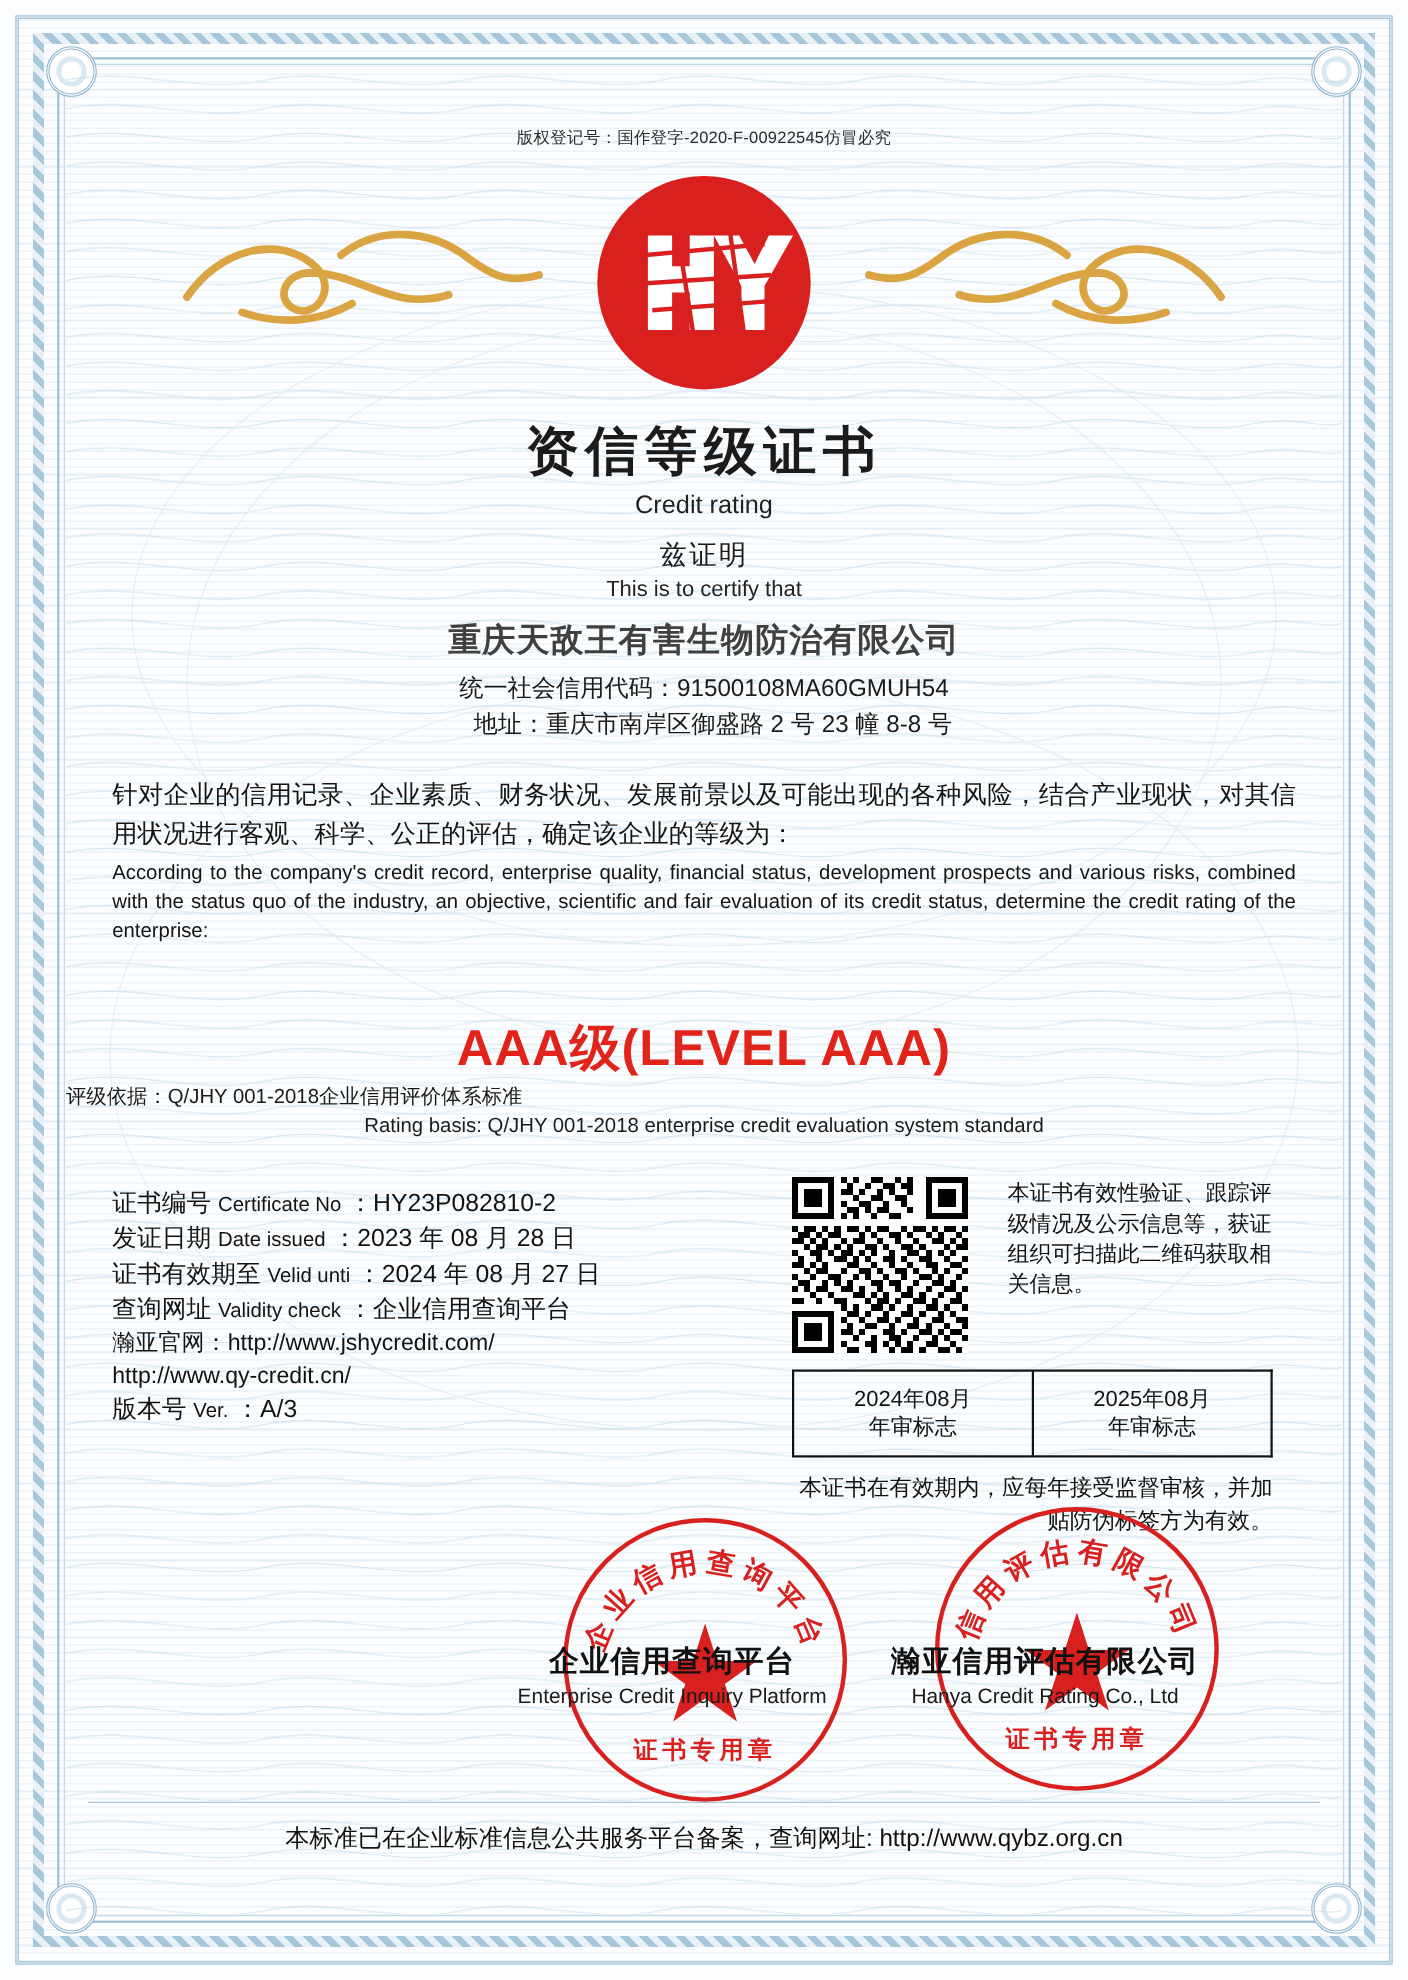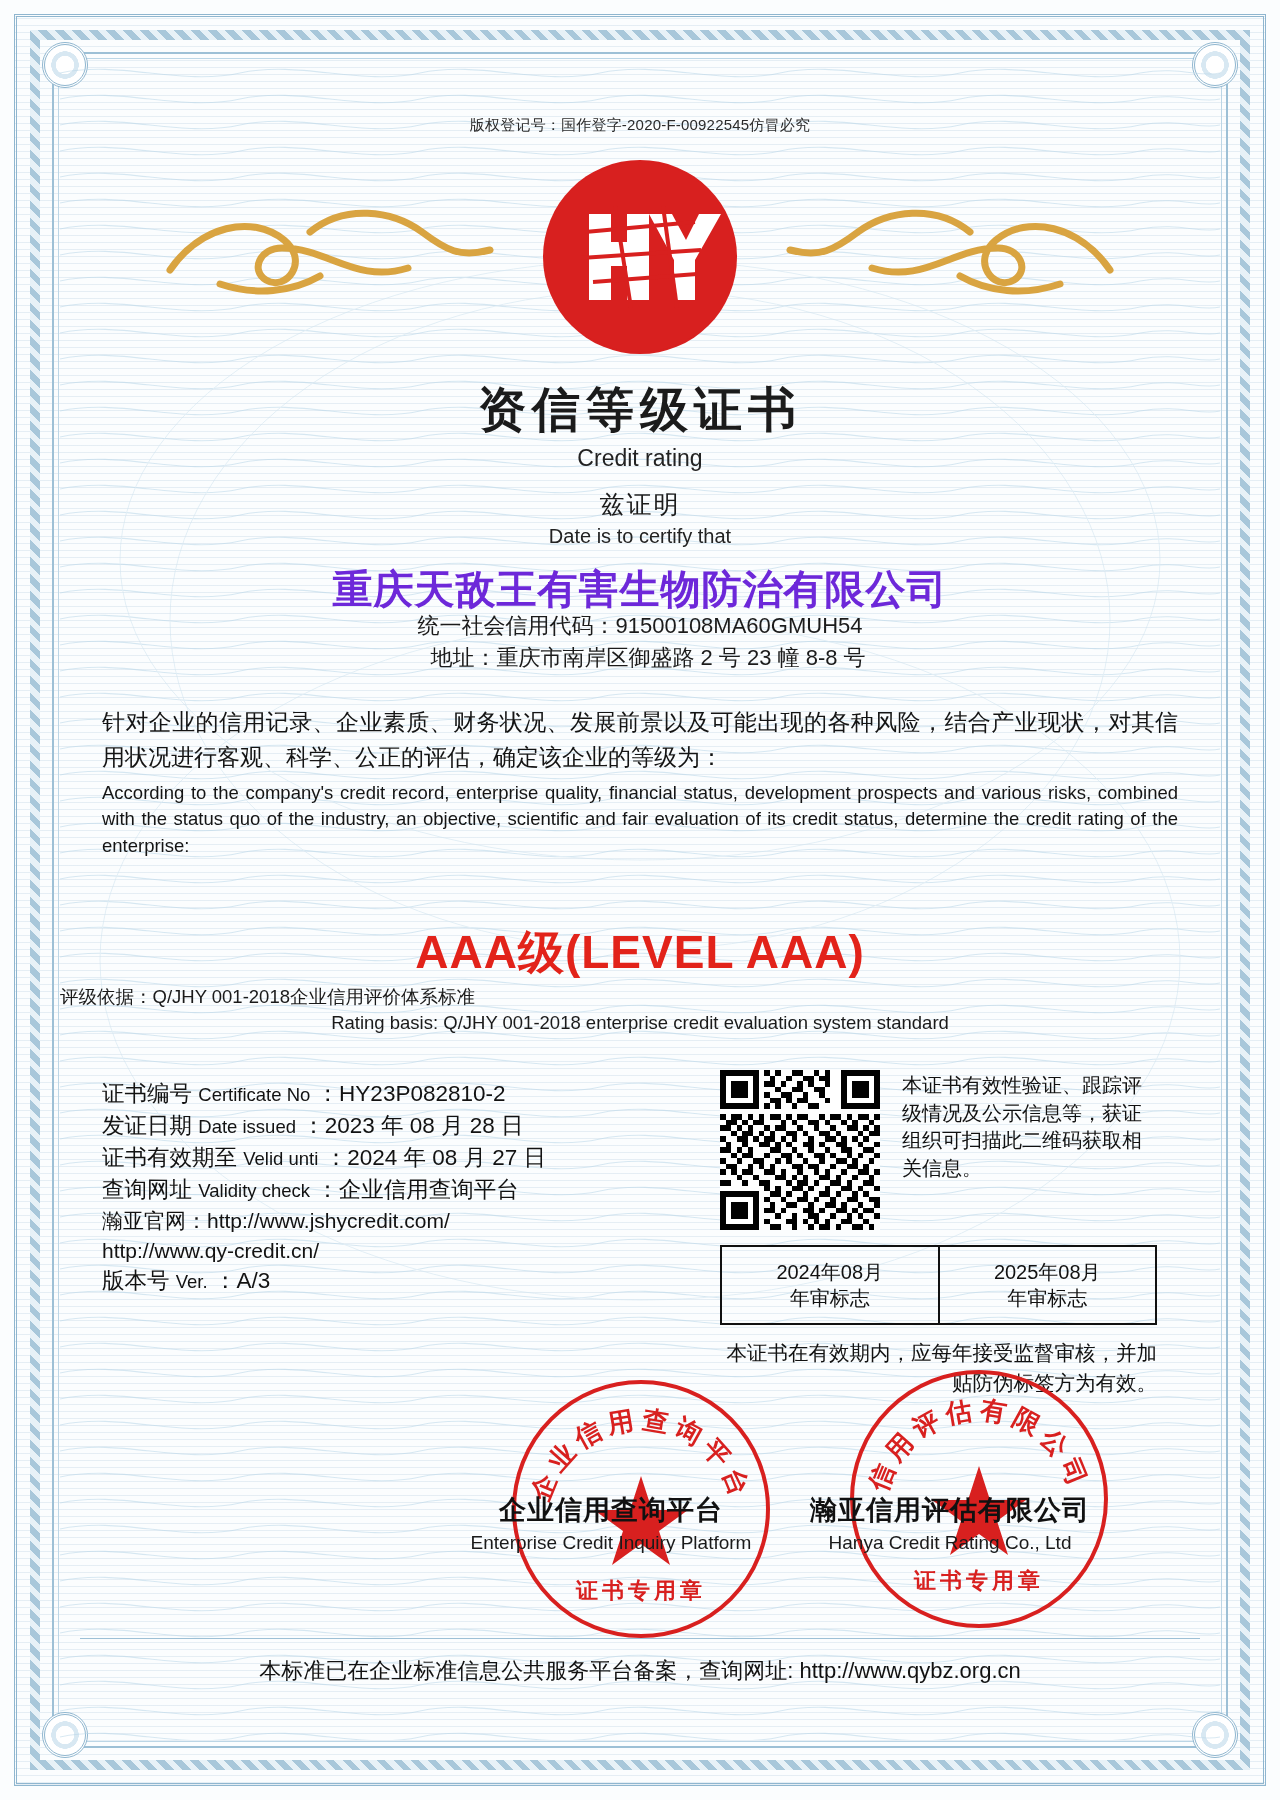--- a/index.html
+++ b/index.html
@@ -92,21 +92,21 @@
   .certify-cn{
     position:absolute;top:428px;left:0;right:0;text-align:center;
     font-size:25px;color:#1b1b1b;letter-spacing:2px;
   }
   .certify-en{
     position:absolute;top:465px;left:0;right:0;text-align:center;
     font-size:20px;color:#222;
   }
   .company{
     position:absolute;top:502px;left:0;right:0;text-align:center;
-    font-size:40px;font-weight:bold;color:#6d28d9;letter-spacing:1px;
+    font-size:30px;font-weight:bold;color:#404040;letter-spacing:1px;
   }
   .uscc{
     position:absolute;top:551px;left:0;right:0;text-align:center;
     font-size:22px;color:#1b1b1b;
   }
   .addr{
     position:absolute;top:583px;left:16px;right:0;text-align:center;
     font-size:22px;color:#1b1b1b;
   }
 
@@ -146,21 +146,21 @@
 
   .qr-area{
     position:absolute;top:1010px;left:660px;right:20px;
   }
   .qr{
     position:absolute;left:0;top:0;width:160px;height:160px;
     background:#fff;
   }
   .qr svg{display:block;}
   .qr-note{
-    position:absolute;left:182px;top:2px;width:255px;
+    position:absolute;left:196px;top:2px;width:255px;
     font-size:20px;line-height:1.38;color:#111;
   }
   .stamp-boxes{
     position:absolute;left:0;top:175px;width:437px;height:80px;
     display:flex;
     border-radius:16px;
   }
   .stamp-box{
     flex:1;border:2px solid #111;
     display:flex;flex-direction:column;align-items:center;justify-content:center;
@@ -266,21 +266,21 @@
             <path d="M70,44 L86,146"></path>
             <path d="M118,44 L132,146"></path>
           </g>
         </svg>
       </div>
     </div>
 
     <div class="title-cn">资信等级证书</div>
     <div class="title-en">Credit rating</div>
     <div class="certify-cn">兹证明</div>
-    <div class="certify-en">Date is to certify that</div>
+    <div class="certify-en">This is to certify that</div>
     <div class="company">重庆天敌王有害生物防治有限公司</div>
     <div class="uscc">统一社会信用代码：91500108MA60GMUH54</div>
     <div class="addr">地址：重庆市南岸区御盛路 2 号 23 幢 8-8 号</div>
 
     <div class="body-block">
       <div class="body-cn">针对企业的信用记录、企业素质、财务状况、发展前景以及可能出现的各种风险，结合产业现状，对其信用状况进行客观、科学、公正的评估，确定该企业的等级为：</div>
       <div class="body-en">According to the company's credit record, enterprise quality, financial status, development prospects and various risks, combined with the status quo of the industry, an objective, scientific and fair evaluation of its credit status, determine the credit rating of the enterprise:</div>
     </div>
 
     <div class="level">AAA级(LEVEL AAA)</div>

